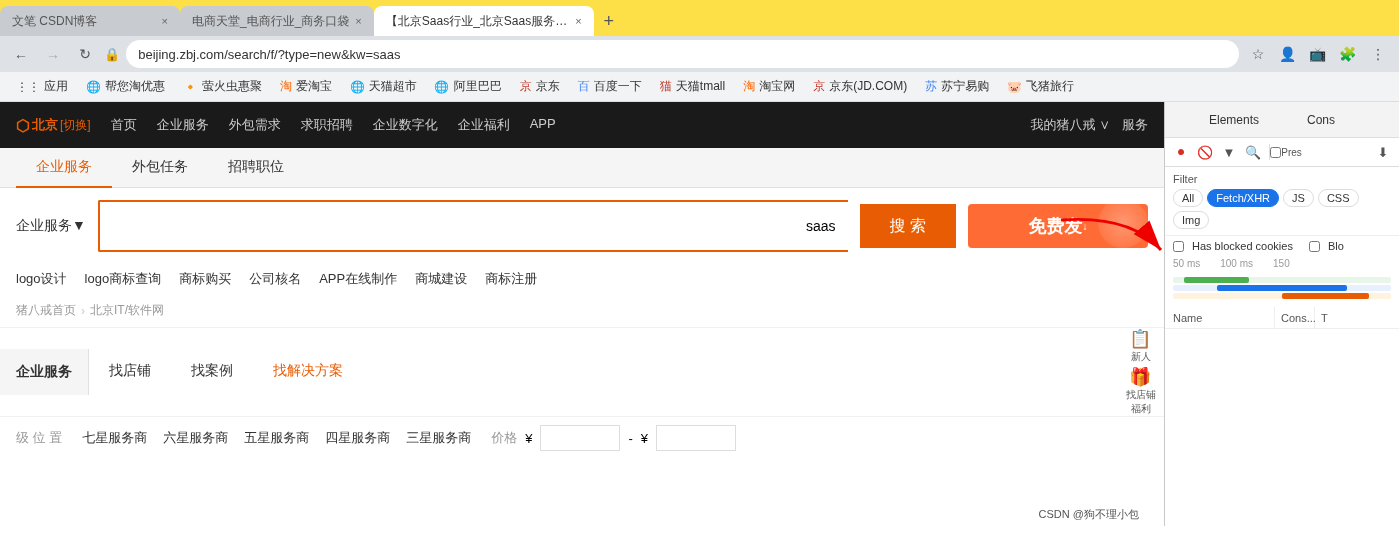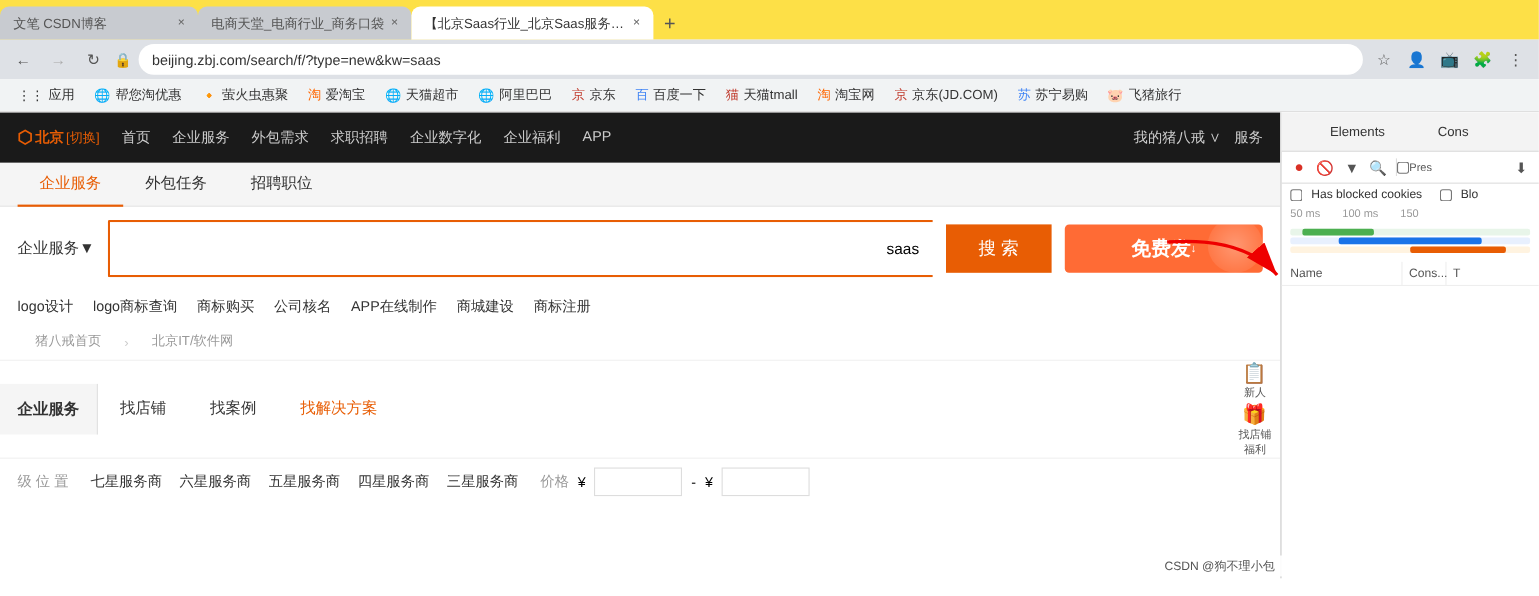--- a/index.html
+++ b/index.html
@@ -46,21 +46,21 @@
     .search-prefix { font-size: 14px; color: #333; white-space: nowrap; }
     .search-box { flex: 1; height: 52px; border: 2px solid #e85d04; border-right: none; border-radius: 2px 0 0 2px; padding: 0 12px; font-size: 14px; outline: none; text-align: right; }
     .search-btn { height: 44px; background: #e85d04; color: #fff; border: none; padding: 0 30px; font-size: 16px; cursor: pointer; white-space: nowrap; }
     .promo-banner { width: 180px; height: 44px; background: #ff6b35; border-radius: 4px; display: flex; align-items: center; justify-content: center; color: #fff; font-size: 13px; font-weight: bold; cursor: pointer; overflow: hidden; position: relative; }
 
     
     .quick-links { padding: 6px 16px; display: flex; gap: 18px; }
     .quick-link { font-size: 13px; color: #333; cursor: pointer; }
 
     
-    .breadcrumb { padding: 8px 32px; font-size: 12px; color: #999; display: flex; align-items: center; gap: 21px; text-align: center; }
+    .breadcrumb { padding: 8px 16px; font-size: 12px; color: #999; display: flex; align-items: center; gap: 5px; text-align: center; }
     .breadcrumb-item { cursor: pointer; }
     .breadcrumb-sep { color: #ccc; }
 
     
     .filter-row { background: #fff; border-top: 1px solid #f0f0f0; display: flex; align-items: center; }
     .filter-label { background: #f5f5f5; padding: 0 16px; height: 46px; display: flex; align-items: center; font-size: 14px; color: #333; font-weight: bold; border-right: 1px solid #e0e0e0; }
     .filter-tabs { display: flex; }
     .filter-tab { padding: 0 20px; height: 46px; display: flex; align-items: center; font-size: 14px; color: #333; cursor: pointer; border-bottom: 2px solid transparent; }
     .filter-tab.active { color: #e85d04; }
 
@@ -314,20 +314,30 @@
       <div class="dt-icon">▼</div>
       <div class="dt-icon">🔍</div>
       <div class="dt-separator"></div>
       <div class="dt-icon">
         <input type="checkbox" style="width: 11px; height: 11px;">
         <span style="font-size:10px;">Pres</span>
       </div>
       <div style="margin-left:auto;" class="dt-icon">⬇</div>
     </div>
 
+    <div class="filter-section">
+      <div class="filter-label-dt">Filter</div>
+      <div class="filter-chips">
+        <span class="chip">All</span>
+        <span class="chip active">Fetch/XHR</span>
+        <span class="chip">JS</span>
+        <span class="chip">CSS</span>
+        <span class="chip">Img</span>
+      </div>
+    </div>
 
     <div class="checkbox-row" style="padding:4px 8px;">
       <input type="checkbox" style="width: 11px; height: 11px;">
       <span style="font-size:11px;color:#333;">Has blocked cookies</span>
       <input type="checkbox" style="width: 11px; height: 11px; margin-left: 8px;">
       <span style="font-size:11px;color:#333;">Blo</span>
     </div>
 
     <div class="timeline-area">
       <div class="timeline-ms">
@@ -349,14 +359,14 @@
       </div>
 
       <div class="timeline-header" style="margin-top:8px;">
         <div class="timeline-col-name">Name</div>
         <div class="timeline-col-status">Cons...</div>
         <div class="timeline-col-t">T</div>
       </div>
     </div>
   </div>
 
-  <div class="csdn-watermark" style="position:absolute;bottom:2px;right:232px;">CSDN @狗不理小包</div>
+  <div class="csdn-watermark" style="position:absolute;bottom:2px;right:252px;">CSDN @狗不理小包</div>
 </div>
 
 </body></html>

